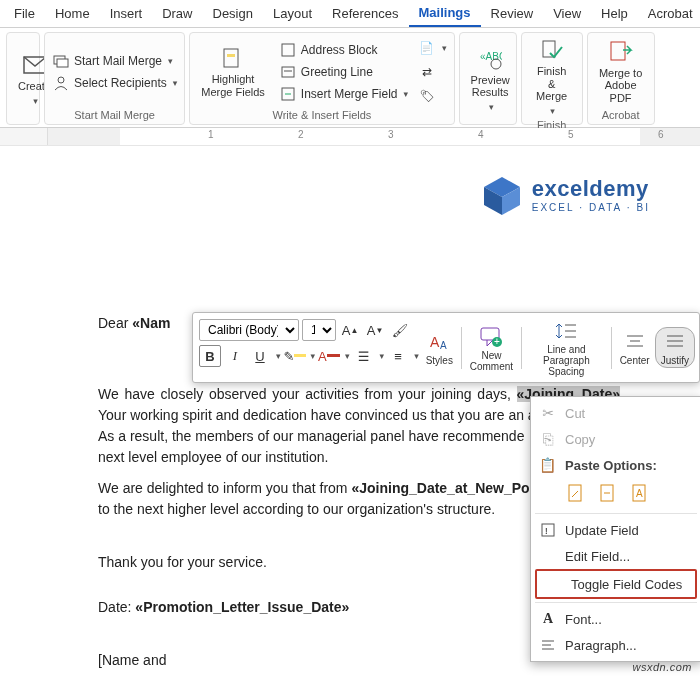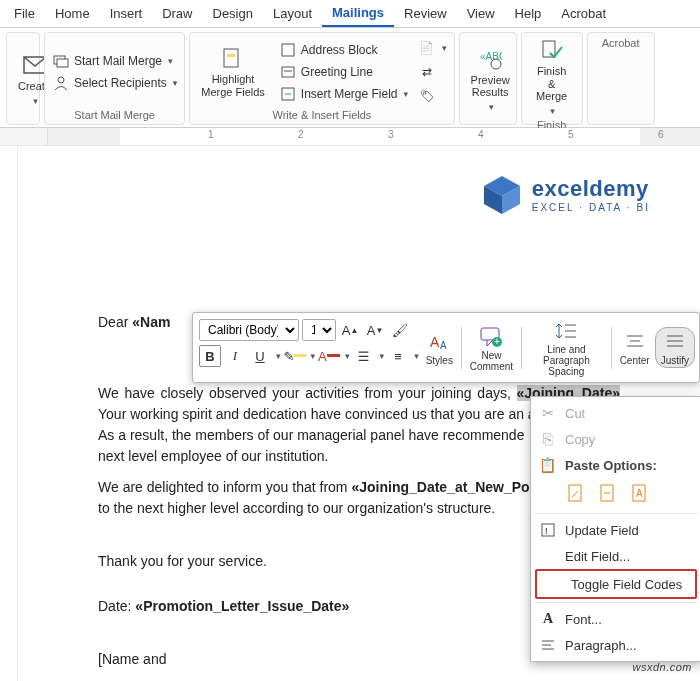--- a/index.html
+++ b/index.html
@@ -24,21 +24,21 @@
 
   
   .ruler { height: 18px; background: #fff; border-bottom: 1px solid #e6e6e6; position: relative; display:flex;}
   .ruler-left{width:48px;height:100%;background:#f5f5f5;border-right:1px solid #ddd;}
   .ruler-track{flex:1;position:relative;font-size:10px;color:#888;}
   .rnum{position:absolute;top:1px;}
   .ruler-active{position:absolute;top:0;bottom:0;background:#fff;}
   .ruler-inactive{position:absolute;top:0;bottom:0;background:#f0f0f0;}
 
   
-  .docarea{display:flex;height:535px;}
+  .docarea{display:flex;height:535px;align-items:center;}
   .vruler{width:18px;background:#fff;border-right:1px solid #eee;}
   .doc{flex:1;background:#fff;padding:26px 80px 0;position:relative;}
   .logo{position:absolute;right:50px;top:26px;display:flex;align-items:center;gap:8px;}
   .logo-cube{width:44px;height:44px;}
   .logo-text{}
   .logo-name{font-size:22px;font-weight:700;color:#2a5b9e;letter-spacing:0.5px;}
   .logo-sub{font-size:10px;color:#2a5b9e;letter-spacing:2px;}
 
   .para{font-size:14px;margin:10px 0;line-height:1.5;color:#222;text-align:justify;}
   .field{font-weight:600;}
@@ -74,20 +74,21 @@
 </head>
 <body>
 
 <div class="tabs">
   <div class="tab">File</div>
   <div class="tab">Home</div>
   <div class="tab">Insert</div>
   <div class="tab">Draw</div>
   <div class="tab">Design</div>
   <div class="tab">Layout</div>
+  <div class="tab">References</div>
   <div class="tab active">Mailings</div>
   <div class="tab">Review</div>
   <div class="tab">View</div>
   <div class="tab">Help</div>
   <div class="tab">Acrobat</div>
 </div>
 
 <div class="ribbon">
   <div class="group" style="width:34px">
     <div class="group-body">
@@ -216,20 +217,32 @@
           </span>
         <span style="white-space:pre-line">Finish &amp;
 Merge</span>
         <span class="caret">▾</span>
       </div>
     </div>
     <div class="group-label">Finish</div>
   </div>
 
   <div class="group" style="width:68px">
+    <div class="group-body">
+      <div class="vbtn">
+        <span class="icon">
+            <svg width="26" height="24">
+              <rect x="2" y="2" width="14" height="18" fill="none" stroke="#c0392b"></rect>
+              <path d="M14 10 L22 10 L18 6 M22 10 L18 14" stroke="#2a7" fill="none" stroke-width="1.5"></path>
+            </svg>
+          </span>
+        <span style="white-space:pre-line">Merge to
+Adobe PDF</span>
+      </div>
+    </div>
     <div class="group-label">Acrobat</div>
   </div>
 </div>
 
 <div class="ruler">
   <div class="ruler-left"></div>
   <div class="ruler-track">
     <div class="ruler-inactive" style="left:0;width:72px"></div>
     <div class="ruler-active" style="left:72px;right:60px"></div>
     <div class="ruler-inactive" style="right:0;width:60px"></div>

